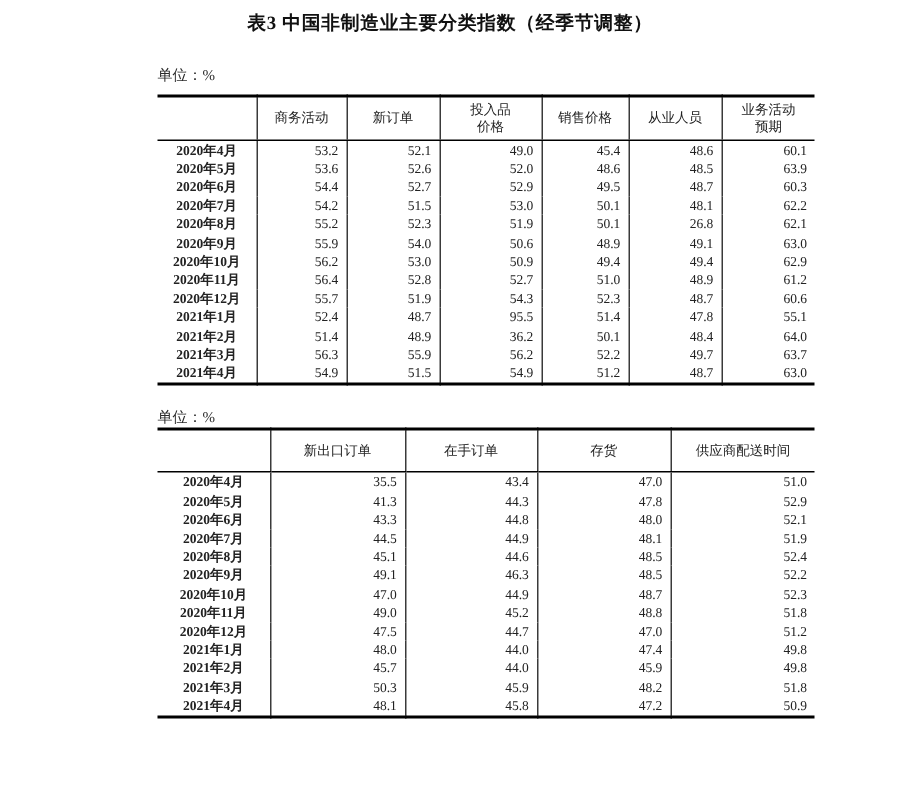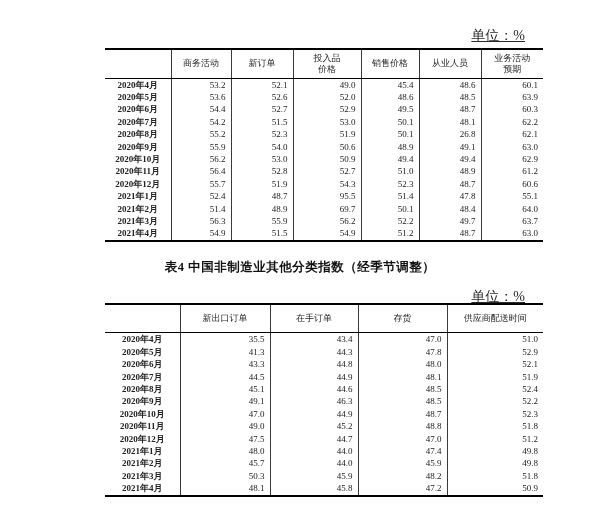--- a/index.html
+++ b/index.html
@@ -8,22 +8,22 @@
     width:600px; height:529px; overflow:hidden;
     font-family:"Liberation Serif","DejaVu Serif",serif;
     color:#1f1f1f;
   }
   .page { width:600px; height:529px; padding-top:8px; }
   .tbl-title {
     text-align:center; font-weight:bold; font-size:12.5px; line-height:15px;
     letter-spacing:0.5px; color:#111;
   }
   .unit {
-    width:438px; margin-left:105px; text-align:right;
-    font-size:14px; line-height:12px; padding-right:18px; color:#2a2a2a;text-decoration:underline;
+    width:438px; margin-left:105px; 
+    font-size:10px; line-height:12px; padding-right:18px; color:#2a2a2a;
   }
   .unit-1 { margin-top:22px; }
   .unit-2 { margin-top:16px; }
   .title-2 { margin-top:18px; }
   table {
     border-collapse:collapse; table-layout:fixed;
     width:438px; margin-left:105px;
     border-top:2px solid #000; border-bottom:2px solid #000;
   }
   .tbl-1 { margin-top:6px; }
@@ -39,20 +39,21 @@
   }
   th + th, td + td { border-left:1px solid #3a3a3a; }
   td.num { text-align:right; padding-right:5px; }
   td.month { text-align:center;font-weight:bold; }
 </style>
 </head>
 <body>
 
 <div class="page">
 
+  <div class="tbl-title">表3 中国非制造业主要分类指数（经季节调整）</div>
   <div class="unit unit-1">单位：%</div>
 
   <table class="tbl-1">
     <colgroup>
       <col style="width:66px">
         <col style="width:60px">
         <col style="width:62px">
       <col style="width:68px">
         <col style="width:58px">
         <col style="width:62px">
@@ -170,21 +171,21 @@
           <td class="num">95.5</td>
           <td class="num">51.4</td>
           <td class="num">47.8</td>
           <td class="num">55.1</td>
         </tr>
 
         <tr>
           <td class="month">2021年2月</td>
           <td class="num">51.4</td>
           <td class="num">48.9</td>
-          <td class="num">69.7</td>
+          <td class="num">36.2</td>
           <td class="num">50.1</td>
           <td class="num">48.4</td>
           <td class="num">64.0</td>
         </tr>
 
         <tr>
           <td class="month">2021年3月</td>
           <td class="num">56.3</td>
           <td class="num">55.9</td>
           <td class="num">56.2</td>
@@ -198,21 +199,20 @@
           <td class="num">54.9</td>
           <td class="num">51.5</td>
           <td class="num">54.9</td>
           <td class="num">51.2</td>
           <td class="num">48.7</td>
           <td class="num">63.0</td>
         </tr>
       </tbody>
   </table>
 
-  <div class="tbl-title title-2">表4 中国非制造业其他分类指数（经季节调整）</div>
   <div class="unit unit-2">单位：%</div>
 
   <table class="tbl-2">
     <colgroup>
       <col style="width:75px">
         <col style="width:90px">
         <col style="width:88px">
       <col style="width:89px">
         <col style="width:96px">
     </colgroup>

